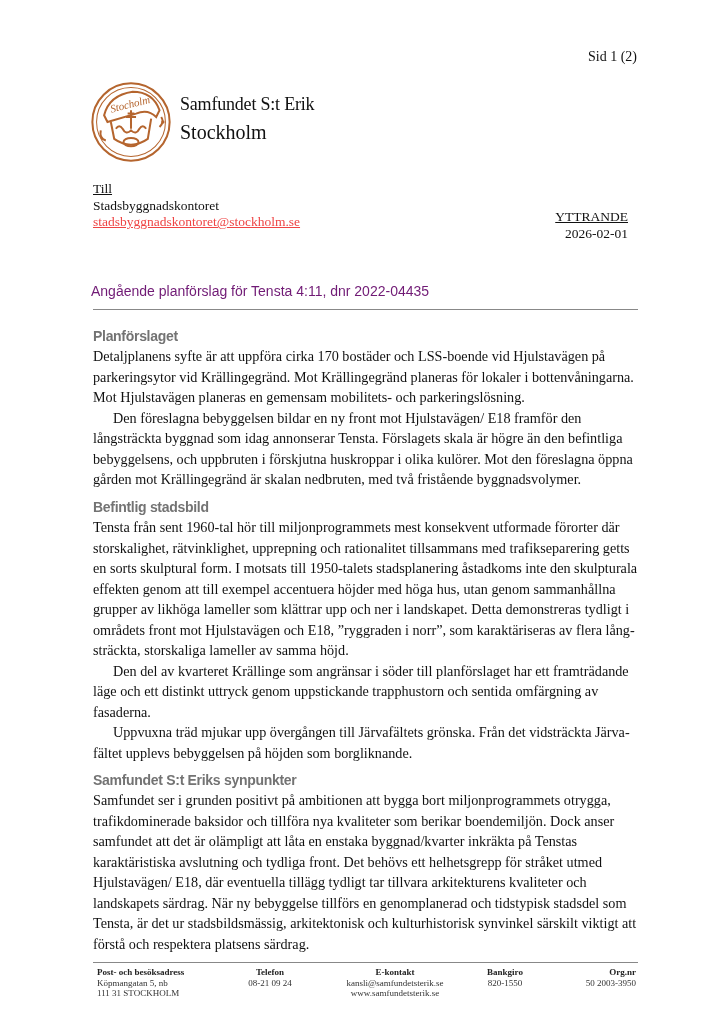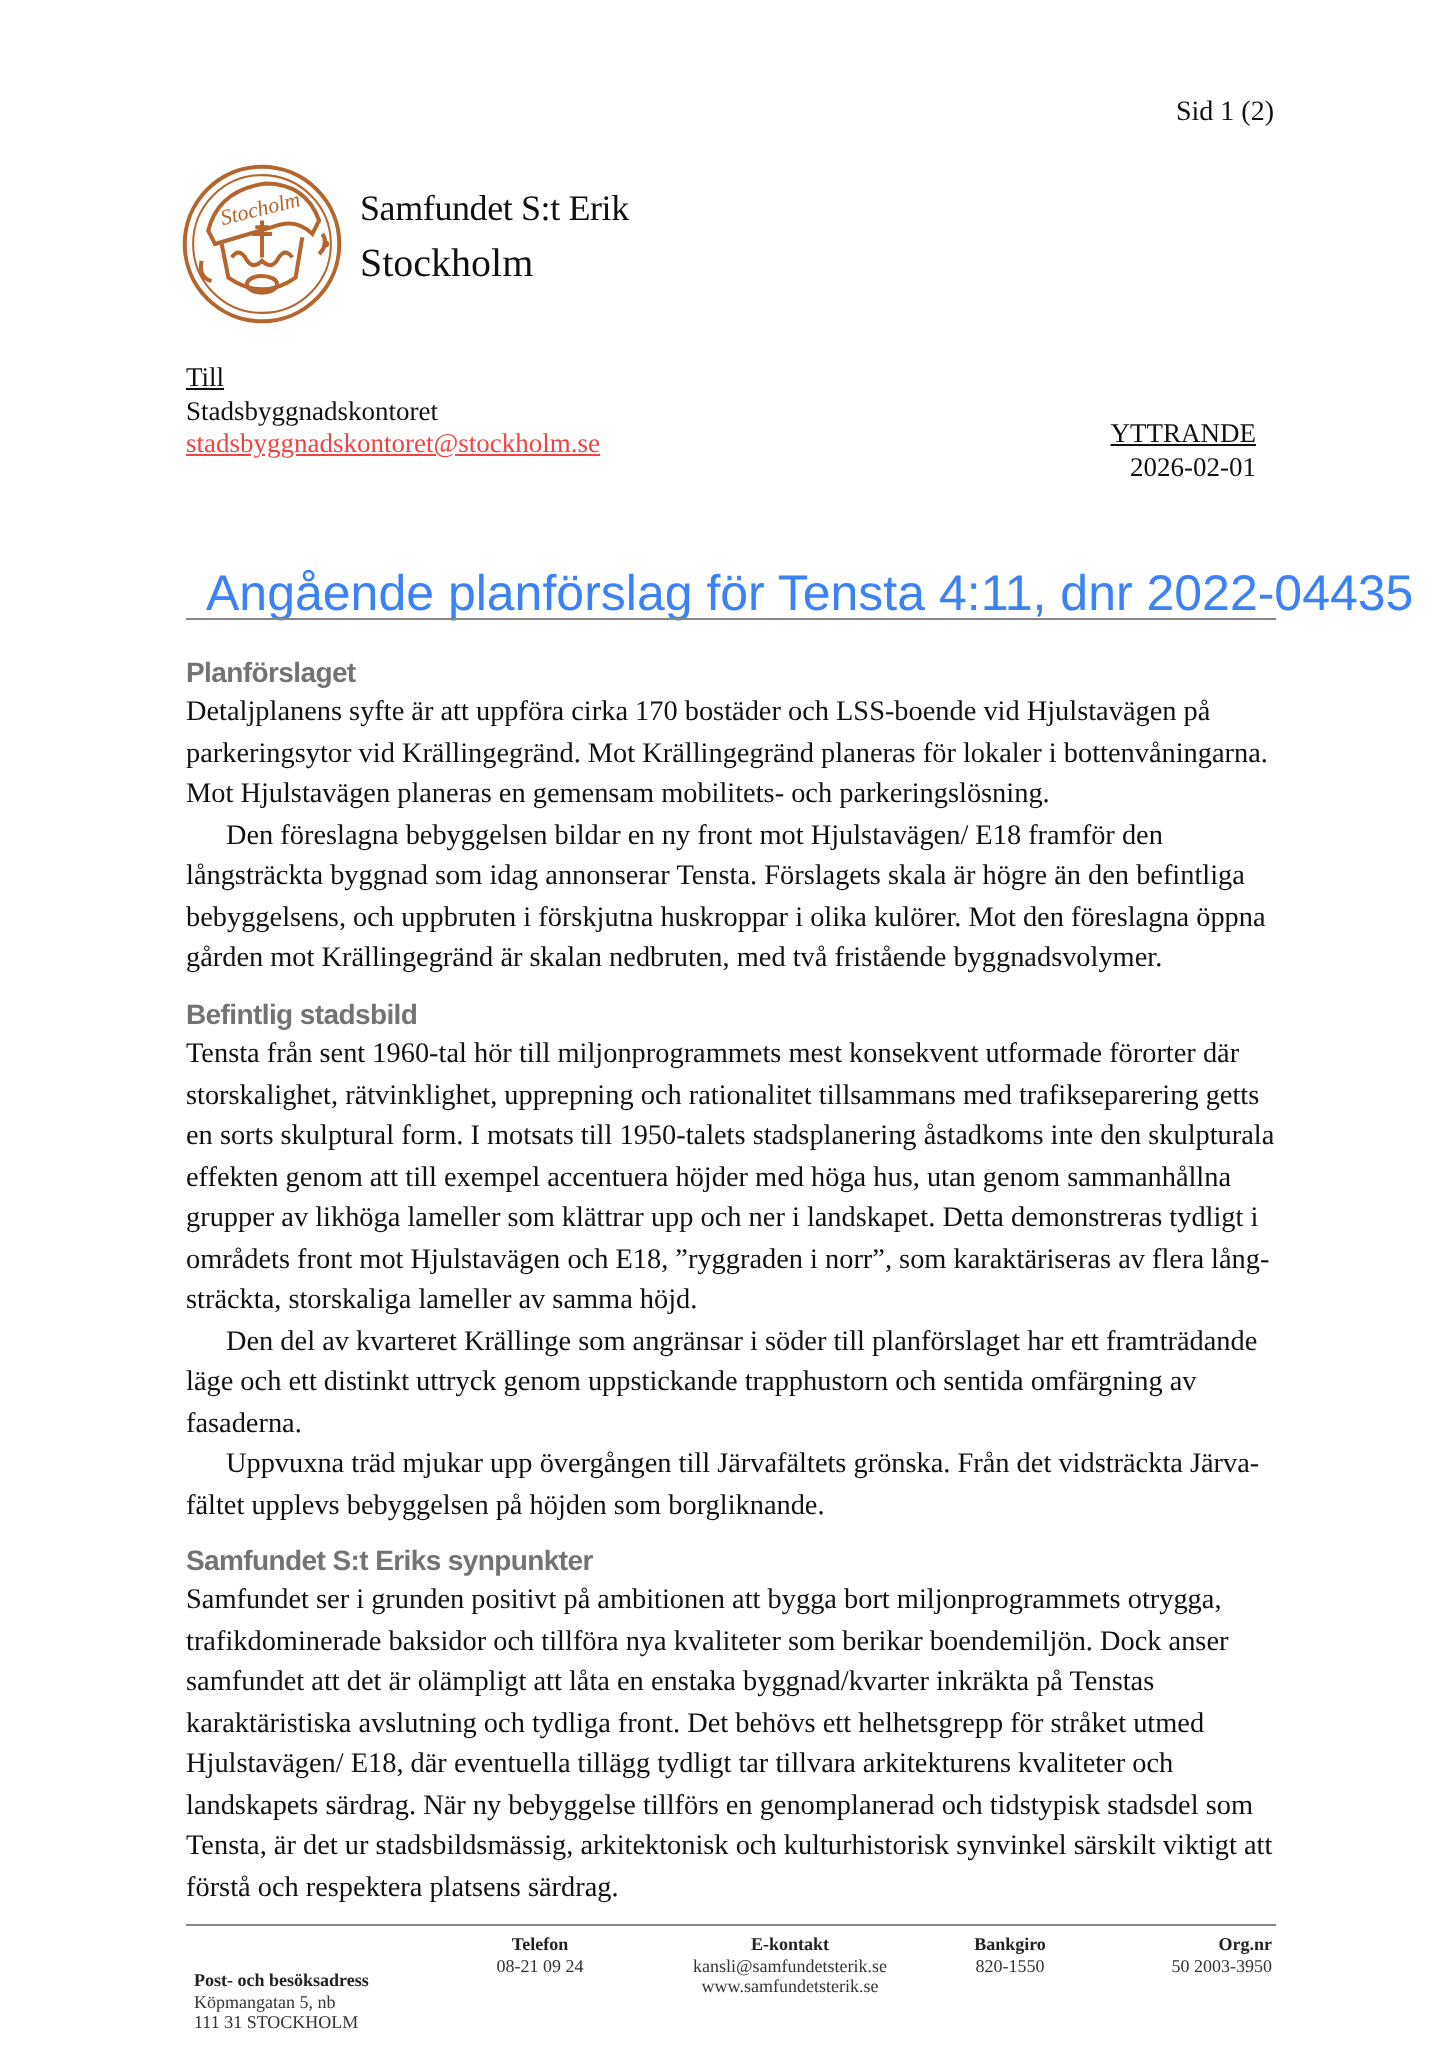--- a/index.html
+++ b/index.html
@@ -13,36 +13,36 @@
   #org-name { position: absolute; left: 180px; top: 94px; font-size: 18px; letter-spacing: -0.2px; }
   #org-city { position: absolute; left: 180px; top: 121px; font-size: 20px; }
 
   #recipient { position: absolute; left: 93px; top: 181px; font-size: 13.5px; line-height: 16.5px; }
   #recipient .lbl { text-decoration: underline; }
   #recipient a { color: #ef4444; text-decoration: underline; }
 
   #doctype { position: absolute; right: 96px; top: 181px; font-size: 13.5px; line-height: 16.5px; text-align: right; margin-top: 28px; }
   #doctype .u { text-decoration: underline; }
 
-  #title { position: absolute; left: 103px; top: 283px; font-size: 25px; color: #3b82f6; }
+  #title { position: absolute; left: 91px; top: 283px; font-size: 14px; color: #701a75; }
   #title-rule { position: absolute; left: 93px; top: 309px; width: 545px; height: 0; border-top: 1.5px solid #888; }
 
   .section { position: absolute; left: 93px; width: 548px; }
   .section h2 { margin: 0 0 2px 0; font-family: "Liberation Sans", "DejaVu Sans", sans-serif; font-weight: bold; font-size: 14px; color: #737373; letter-spacing: -0.3px; }
   .section p { margin: 0; font-family: "Liberation Serif", "DejaVu Serif", serif; font-size: 14.2px; line-height: 20.5px; text-align: left; }
   .section p.indent { text-indent: 20px; }
 
   #sec1 { top: 328px; }
   #sec2 { top: 499px; }
   #sec3 { top: 772px; }
 
   #footer-rule { position: absolute; left: 93px; top: 962px; width: 545px; border-top: 1.5px solid #888; }
   .fcol { position: absolute; top: 967px; font-family: "Liberation Serif", "DejaVu Serif", serif; font-size: 9px; line-height: 10.5px; color: #333; }
   .fcol .h { font-weight: bold; color: #222; }
-  #f1 { left: 97px; margin-top: 18px; }
+  #f1 { left: 97px; }
   #f2 { left: 240px; width: 60px; text-align: center; }
   #f3 { left: 335px; width: 120px; text-align: center; }
   #f4 { left: 480px; width: 50px; text-align: center; }
   #f5 { right: 88px; text-align: right; }
 </style>
 </head>
 <body>
 
 <div id="page-num" class="serif">Sid 1 (2)</div>
 

